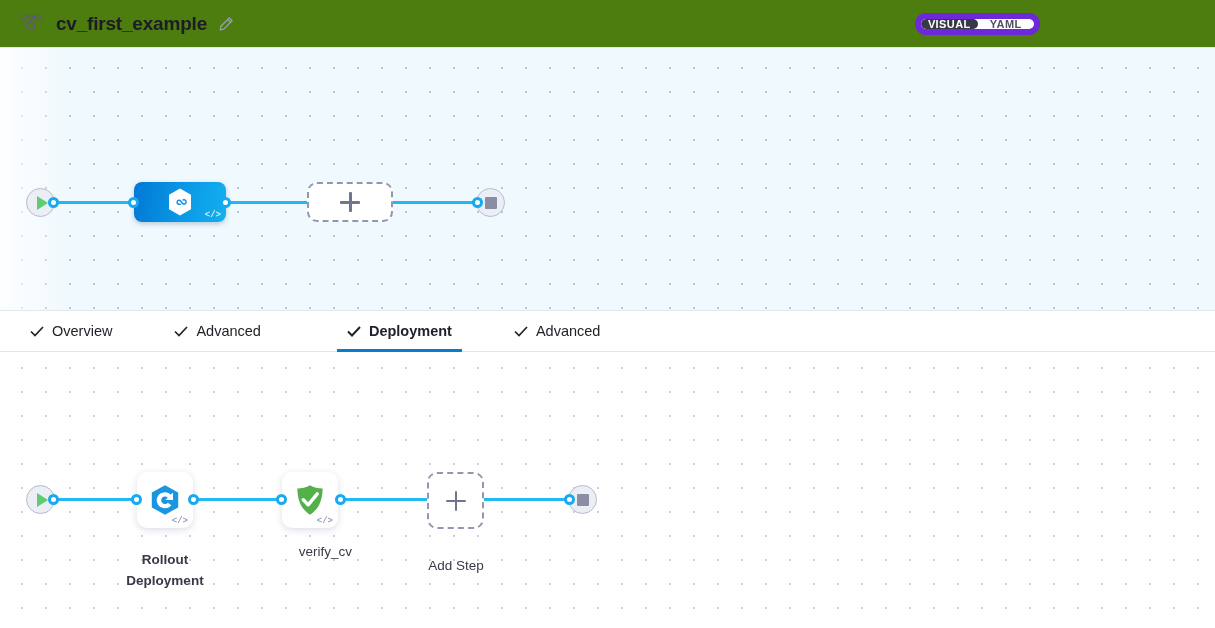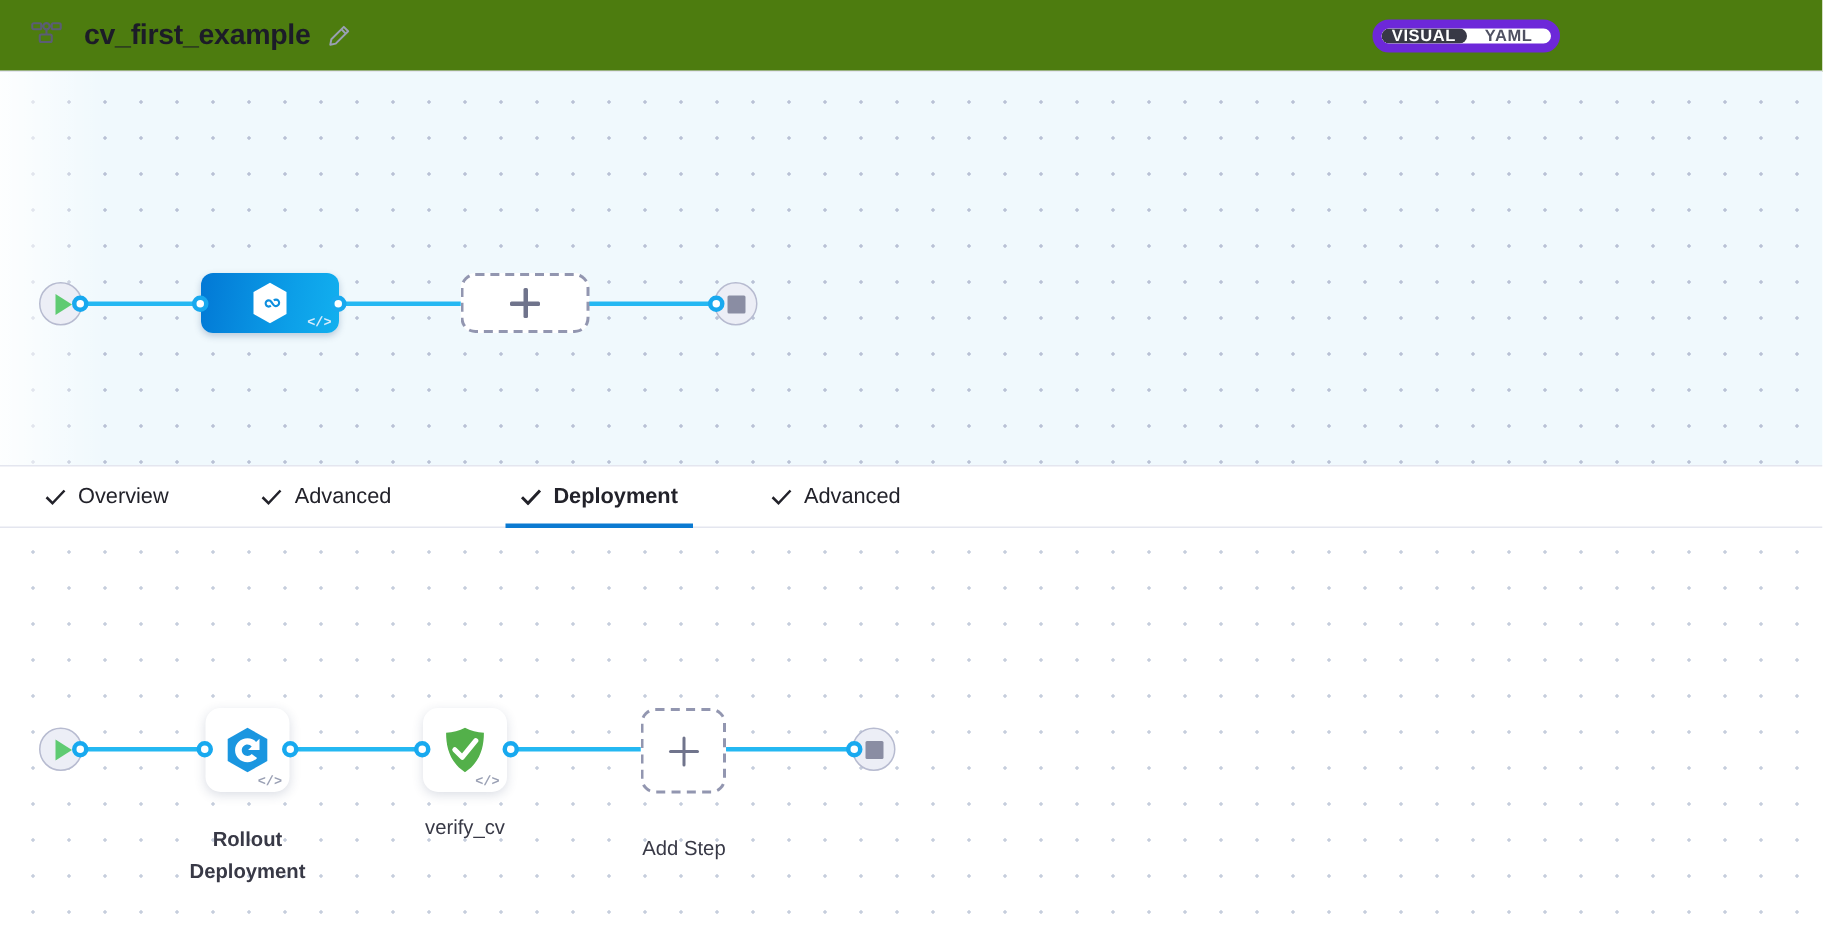--- a/index.html
+++ b/index.html
@@ -287,21 +287,21 @@
 
     <div class="step-node" style="left:282px; top:120px;">
       <svg width="34" height="34" viewBox="0 0 34 34">
         <path d="M17 2.2c-3.6 2.1-8.2 3.2-12.6 3.3 0 9.9 2.6 19.7 12.6 26.3 10-6.6 12.6-16.4 12.6-26.3-4.4-0.1-9-1.2-12.6-3.3z" fill="#53b04a"></path>
         <polyline points="10.2,16.8 15.2,21.8 24.2,10.8" fill="none" stroke="#ffffff" stroke-width="3.4" stroke-linecap="round" stroke-linejoin="round"></polyline>
       </svg>
       <span class="code-badge on-white">&lt;/&gt;</span>
     </div>
     <div class="port" style="left:276px; top:142px;"></div>
     <div class="port" style="left:335px; top:142px;"></div>
-    <div class="node-label" style="left:250px; top:189px; width:120px;">verify_cv</div>
+    <div class="node-label" style="left:232px; top:189px; width:120px;text-align:right;">verify_cv</div>
 
     <div class="dashed-node" style="left:427px; top:120px; width:57px; height:57px;">
       <div class="plus-glyph"></div>
     </div>
     <div class="node-label" style="left:396px; top:203px; width:120px;">Add Step</div>
 
     <div class="circ-node" style="left:568px; top:133px;">
       <div class="stop-sq"></div>
     </div>
     <div class="port" style="left:564px; top:142px;"></div>

